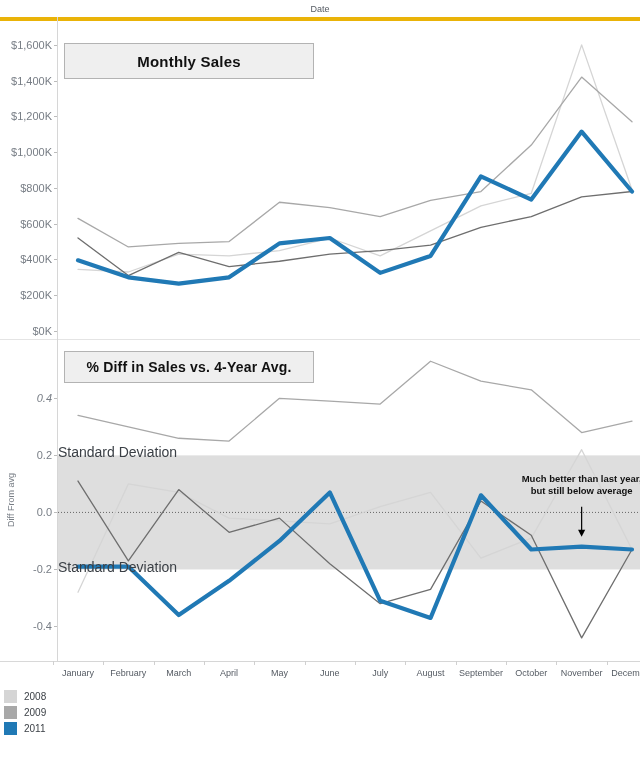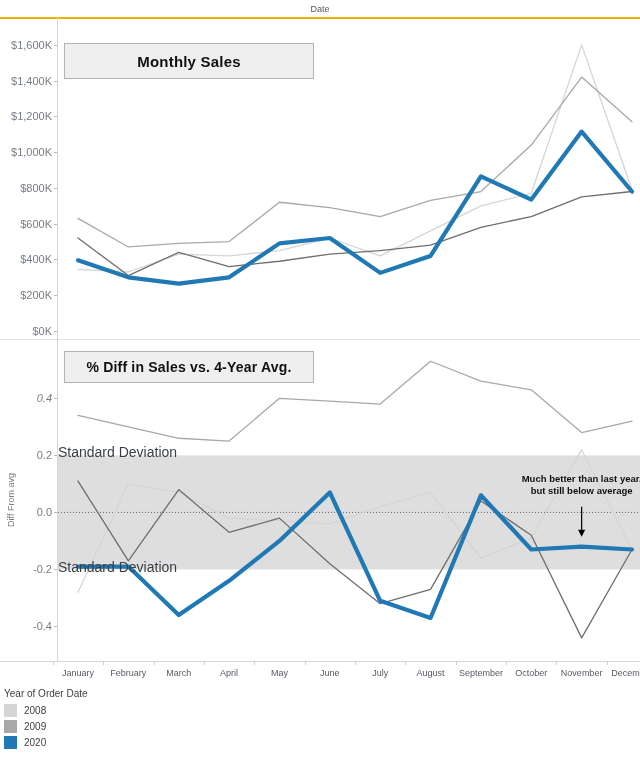--- a/index.html
+++ b/index.html
@@ -6,21 +6,21 @@
   body{
     width:640px;height:768px;background:#ffffff;
     font-family:"Liberation Sans",sans-serif;
     color:#555b63;overflow:hidden;
   }
   .app{position:relative;width:640px;height:768px;}
 
   
   .col-header{
     position:absolute;left:0;top:0;width:640px;height:17px;
-    border-bottom:2px solid #eab308;
+    border-bottom:4px solid #eab308;
     display:flex;align-items:center;justify-content:center;
   }
   .col-header .lbl{font-size:9px;color:#555b63;}
 
   
   .pane{position:absolute;left:0;width:640px;}
   #pane-sales{top:17px;height:322px;border-bottom:1px solid #e4e4e4;}
   #pane-diff{top:339px;height:322px;border-bottom:1px solid #d8d8d8;}
 
   .axis-title{
@@ -183,30 +183,29 @@
       <div class="xtick-mark" style="left: 455.727px;"></div>
       <div class="xtick" style="left: 531.273px;">October</div>
       <div class="xtick-mark" style="left: 506.091px;"></div>
       <div class="xtick" style="left: 581.636px;">November</div>
       <div class="xtick-mark" style="left: 556.455px;"></div>
       <div class="xtick" style="left: 632px;">December</div>
       <div class="xtick-mark" style="left: 606.818px;"></div>
     </div>
 
   <div class="legend">
-    <div class="legend-title">Year of Order Date</div>
     <div id="legend-rows">
         <div class="legend-row">
           <span class="legend-swatch" style="background: rgb(213, 213, 213);"></span>
           <span class="legend-label">2008</span>
         </div>
         <div class="legend-row">
           <span class="legend-swatch" style="background: rgb(168, 168, 168);"></span>
           <span class="legend-label">2009</span>
         </div>
         <div class="legend-row">
           <span class="legend-swatch" style="background: rgb(32, 121, 181);"></span>
-          <span class="legend-label">2020</span>
+          <span class="legend-label">2011</span>
         </div>
       </div>
   </div>
 
 </div>
 
 </body></html>

